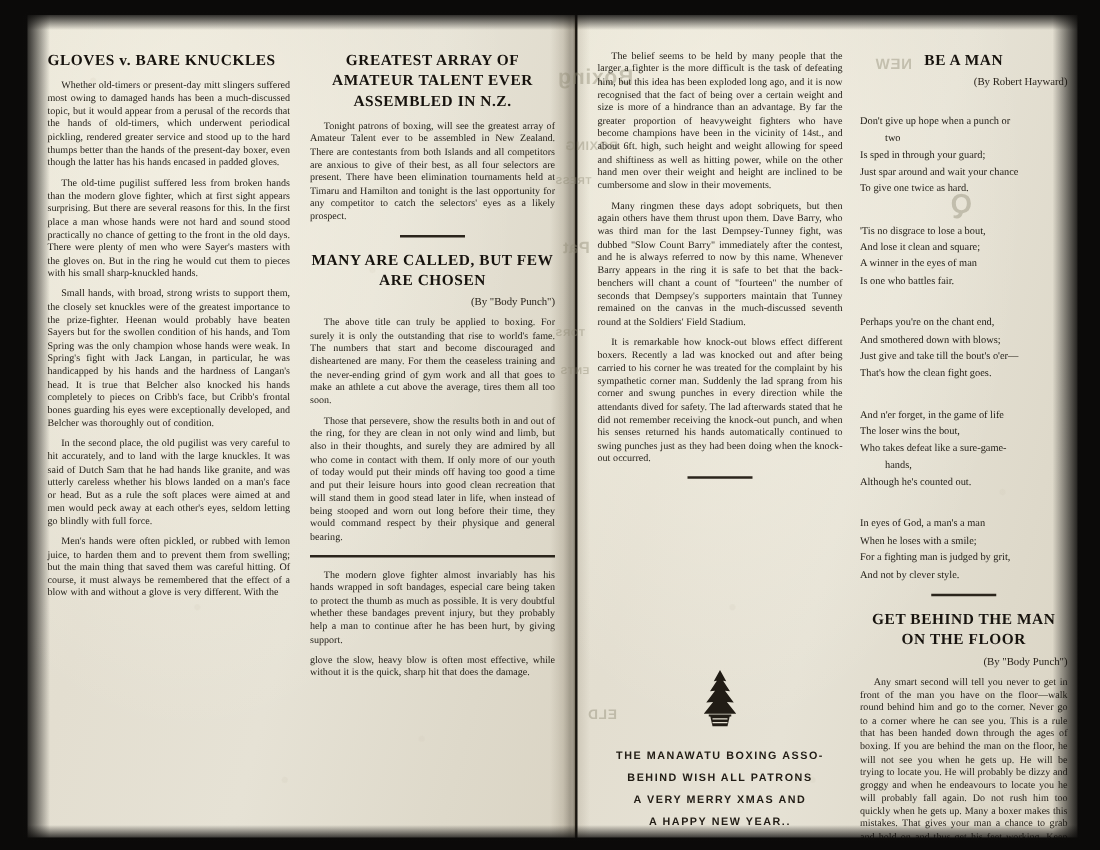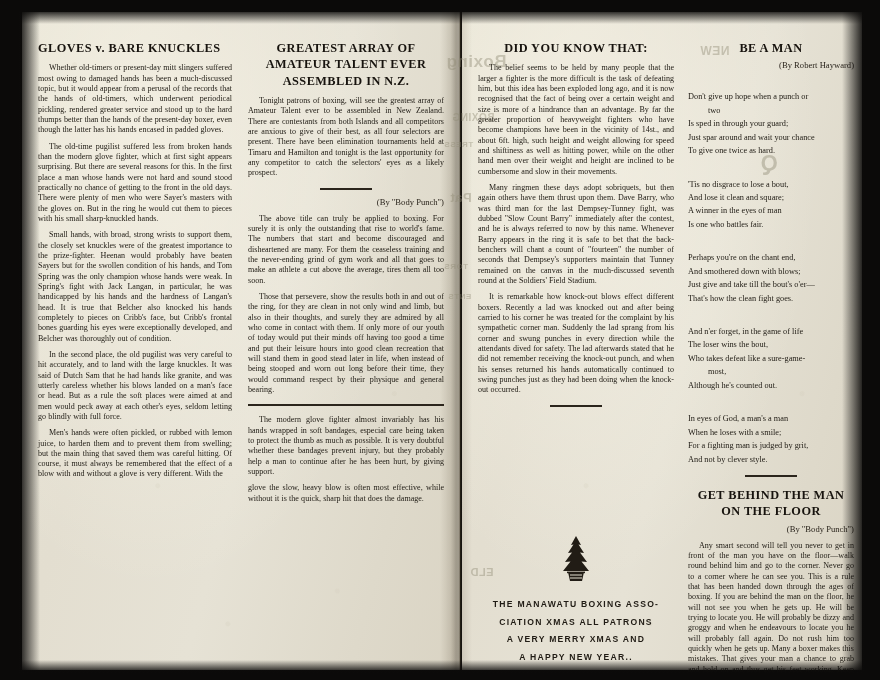--- a/index.html
+++ b/index.html
@@ -209,51 +209,51 @@
     <p class="body">In the second place, the old pugilist was very careful to hit accurately, and to land with the large knuckles. It was said of Dutch Sam that he had hands like granite, and was utterly careless whether his blows landed on a man's face or head. But as a rule the soft places were aimed at and men would peck away at each other's eyes, seldom letting go blindly with full force.</p>
     <p class="body">Men's hands were often pickled, or rubbed with lemon juice, to harden them and to prevent them from swelling; but the main thing that saved them was careful hitting. Of course, it must always be remembered that the effect of a blow with and without a glove is very different. With the</p>
   </div>
 
   <div id="col-2" class="col">
     <h2 class="head">GREATEST ARRAY OF AMATEUR TALENT EVER ASSEMBLED IN N.Z.</h2>
     <p class="body">Tonight patrons of boxing, will see the greatest array of Amateur Talent ever to be assembled in New Zealand. There are contestants from both Islands and all competitors are anxious to give of their best, as all four selectors are present. There have been elimination tournaments held at Timaru and Hamilton and tonight is the last opportunity for any competitor to catch the selectors' eyes as a likely prospect.</p>
 
     <div class="rule"></div>
 
+    <h2 class="head">MANY ARE CALLED, BUT FEW ARE CHOSEN</h2>
     <div class="byline">(By "Body Punch")</div>
     <p class="body">The above title can truly be applied to boxing. For surely it is only the outstanding that rise to world's fame. The numbers that start and become discouraged and disheartened are many. For them the ceaseless training and the never-ending grind of gym work and all that goes to make an athlete a cut above the average, tires them all too soon.</p>
     <p class="body">Those that persevere, show the results both in and out of the ring, for they are clean in not only wind and limb, but also in their thoughts, and surely they are admired by all who come in contact with them. If only more of our youth of today would put their minds off having too good a time and put their leisure hours into good clean recreation that will stand them in good stead later in life, when instead of being stooped and worn out long before their time, they would command respect by their physique and general bearing.</p>
 
     <div class="rule wide"></div>
 
     <p class="body">The modern glove fighter almost invariably has his hands wrapped in soft bandages, especial care being taken to protect the thumb as much as possible. It is very doubtful whether these bandages prevent injury, but they probably help a man to continue after he has been hurt, by giving support.</p>
     <p class="body cont">glove the slow, heavy blow is often most effective, while without it is the quick, sharp hit that does the damage.</p>
   </div>
 
   <div id="col-3" class="col">
-    <h2 class="head">DID YOU KNOW THAT:</h2>
     <p class="body">The belief seems to be held by many people that the larger a fighter is the more difficult is the task of defeating him, but this idea has been exploded long ago, and it is now recognised that the fact of being over a certain weight and size is more of a hindrance than an advantage. By far the greater proportion of heavyweight fighters who have become champions have been in the vicinity of 14st., and about 6ft. high, such height and weight allowing for speed and shiftiness as well as hitting power, while on the other hand men over their weight and height are inclined to be cumbersome and slow in their movements.</p>
     <p class="body">Many ringmen these days adopt sobriquets, but then again others have them thrust upon them. Dave Barry, who was third man for the last Dempsey-Tunney fight, was dubbed "Slow Count Barry" immediately after the contest, and he is always referred to now by this name. Whenever Barry appears in the ring it is safe to bet that the back-benchers will chant a count of "fourteen" the number of seconds that Dempsey's supporters maintain that Tunney remained on the canvas in the much-discussed seventh round at the Soldiers' Field Stadium.</p>
     <p class="body">It is remarkable how knock-out blows effect different boxers. Recently a lad was knocked out and after being carried to his corner he was treated for the complaint by his sympathetic corner man. Suddenly the lad sprang from his corner and swung punches in every direction while the attendants dived for safety. The lad afterwards stated that he did not remember receiving the knock-out punch, and when his senses returned his hands automatically continued to swing punches just as they had been doing when the knock-out occurred.</p>
     <div class="rule"></div>
   </div>
 
   <div id="xmas-block">
     <svg id="tree" width="44" height="52" viewBox="0 0 44 52">
       <g fill="#211c15">
         <path d="M22 2 L27 11 L24.5 10.5 L30 19 L26 18.5 L33 28 L27.5 27.5 L35 37 L9 37 L16.5 27.5 L11 28 L18 18.5 L14 19 L19.5 10.5 L17 11 Z"></path>
         <path d="M14 38 h16 l-2 9 h-12 z"></path>
         <path d="M13 37.6 h18 v1.6 h-18 z"></path>
       </g>
       <g stroke="#e4dfd1" stroke-width="1" fill="none">
         <path d="M16 41 h12 M16 44 h12"></path>
       </g>
     </svg>
     <div class="greeting-line">THE MANAWATU BOXING ASSO-</div>
-    <div class="greeting-line">CIATION XMAS ALL PATRONS</div>
+    <div class="greeting-line">BEHIND WISH ALL PATRONS</div>
     <div class="greeting-line">A VERY MERRY XMAS AND</div>
     <div class="greeting-line">A HAPPY NEW YEAR..</div>
   </div>
 
   <div id="col-4" class="col">
     <h2 class="head">BE A MAN</h2>
     <div class="byline">(By Robert Hayward)</div>
     <div class="poem" id="poem-be-a-man">
         <div class="stanza">
           <div class="ln">Don't give up hope when a punch or</div>
@@ -271,21 +271,21 @@
         <div class="stanza">
           <div class="ln">Perhaps you're on the chant end,</div>
           <div class="ln">And smothered down with blows;</div>
           <div class="ln">Just give and take till the bout's o'er—</div>
           <div class="ln">That's how the clean fight goes.</div>
         </div>
         <div class="stanza">
           <div class="ln">And n'er forget, in the game of life</div>
           <div class="ln">The loser wins the bout,</div>
           <div class="ln">Who takes defeat like a sure-game-</div>
-          <div class="ln ind">most,</div>
+          <div class="ln ind">hands,</div>
           <div class="ln">Although he's counted out.</div>
         </div>
         <div class="stanza">
           <div class="ln">In eyes of God, a man's a man</div>
           <div class="ln">When he loses with a smile;</div>
           <div class="ln">For a fighting man is judged by grit,</div>
           <div class="ln">And not by clever style.</div>
         </div>
       </div>
 

